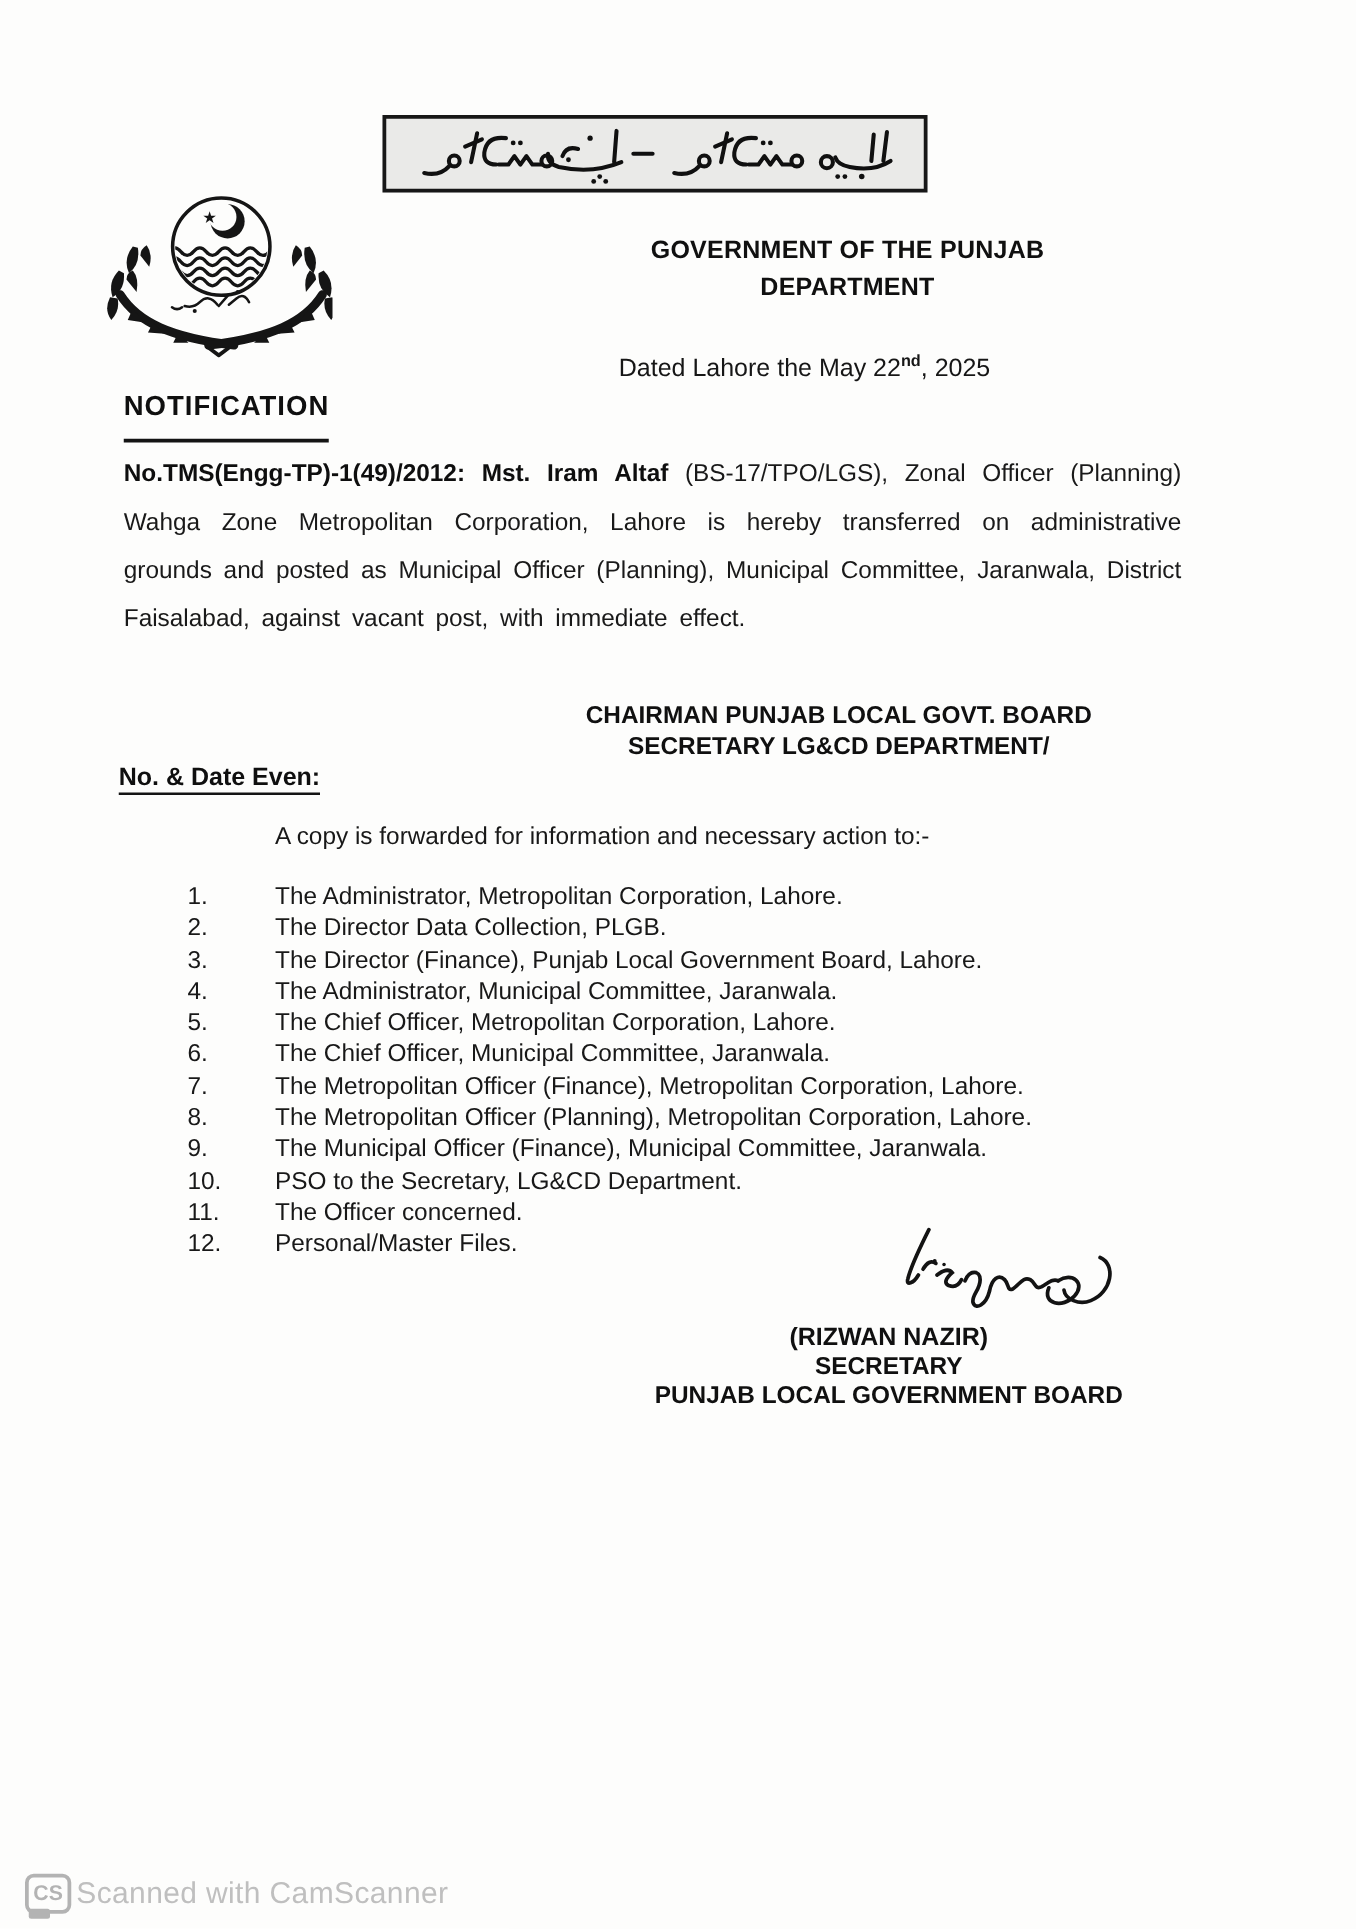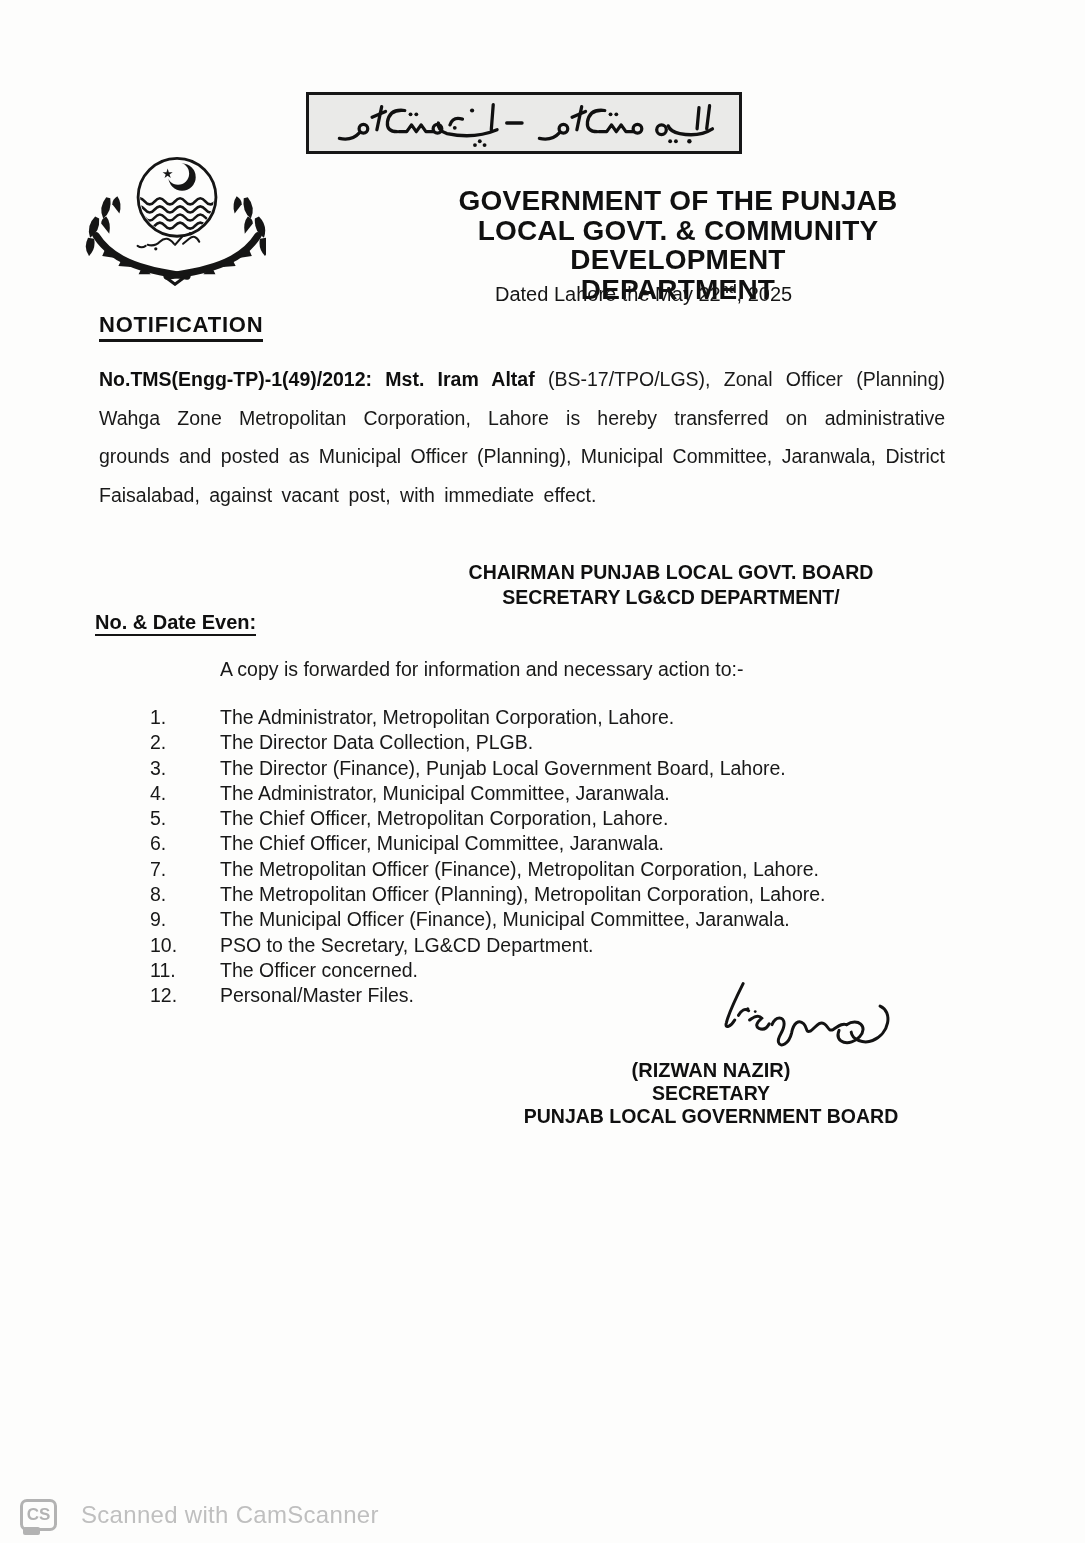--- a/index.html
+++ b/index.html
@@ -18,32 +18,32 @@
     border:3px solid #171717;background:#eaeae8;
     display:flex;align-items:center;justify-content:center;
     box-sizing:border-box;
   }
   .banner-box svg{width:392px;height:50px;}
   
   .emblem{position:absolute;left:84px;top:148px;width:182px;height:138px;}
   
   .header-block{
     position:absolute;left:408px;top:186px;width:540px;
-    text-align:center;font-weight:bold;font-size:28px;line-height:29.5px;
+    text-align:center;font-weight:bold;font-size:20px;line-height:29.5px;
     letter-spacing:0.2px;color:#101010;
   }
   .date-line{
     position:absolute;left:495px;top:281px;width:400px;text-align:left;
     font-size:20px;color:#161616;
   }
   .date-line sup{font-size:13px;font-weight:bold;}
   .notification-heading{
     position:absolute;left:99px;top:312px;
     font-size:22px;font-weight:bold;letter-spacing:0.8px;
-    border-bottom:3px solid #141414;padding-bottom:1px;color:#0f0f0f;
+    border-bottom:3px solid #141414;padding-bottom:13px;color:#0f0f0f;
   }
   
   .body-par{
     position:absolute;left:95px;top:356px;width:846px;
     font-size:19.5px;line-height:38.6px;text-align:justify;
     word-spacing:4px;color:#191919;margin:4px;
   }
   .body-par b{color:#0e0e0e;}
   
   .sig-top{
@@ -70,21 +70,21 @@
   .sig-bottom{
     position:absolute;left:512px;top:1058px;width:398px;text-align:center;
     font-weight:bold;color:#101010;
   }
   .sig-bottom .sig-name{font-size:20px;line-height:24px;}
   .sig-bottom .sig-title{font-size:19.5px;line-height:23px;}
   .sig-bottom .sig-org{font-size:19.5px;line-height:23px;}
   
   .footer{
     position:absolute;left:20px;top:1495px;height:40px;
-    display:flex;align-items:center;gap:24px;
+    display:flex;align-items:center;gap:4px;
   }
   .cs-badge{
     position:relative;width:31px;height:26px;
     border:3.5px solid #b3b3b3;border-radius:7px;
     display:flex;align-items:center;justify-content:center;
     color:#b3b3b3;font-weight:bold;font-size:17px;box-sizing:content-box;
   }
   .cs-tab{
     position:absolute;left:0px;bottom:-7px;width:17px;height:8px;
     background:#b3b3b3;border-radius:2px;
@@ -173,21 +173,20 @@
     </g>
     <circle cx="105" cy="84" r="1.6" fill="#151515"></circle>
     <circle cx="71" cy="99" r="1.6" fill="#151515"></circle>
     <use href="#wheatL"></use>
     <use href="#wheatL" transform="translate(184,0) scale(-1,1)"></use>
     <path d="M82,128 l8,6 l8,-6" stroke="#151515" stroke-width="3" fill="none"></path>
   </svg>
 
   <div class="header-block">
     <div>GOVERNMENT OF THE PUNJAB</div>
-    <div>LOCAL GOVT. &amp; COMMUNITY DEVELOPMENT</div>
     <div>DEPARTMENT</div>
   </div>
   <div class="date-line"><span>Dated Lahore the May 22</span><sup>nd</sup><span>, 2025</span></div>
 
   <div class="notification-heading">NOTIFICATION</div>
 
   <p class="body-par">
     <b>No.TMS(Engg-TP)-1(49)/2012:</b>
     <b>Mst. Iram Altaf</b>
     <span>(BS-17/TPO/LGS), Zonal Officer (Planning) Wahga Zone Metropolitan Corporation, Lahore is hereby transferred on administrative grounds and posted as Municipal Officer (Planning), Municipal Committee, Jaranwala, District Faisalabad, against vacant post, with immediate effect.</span>

